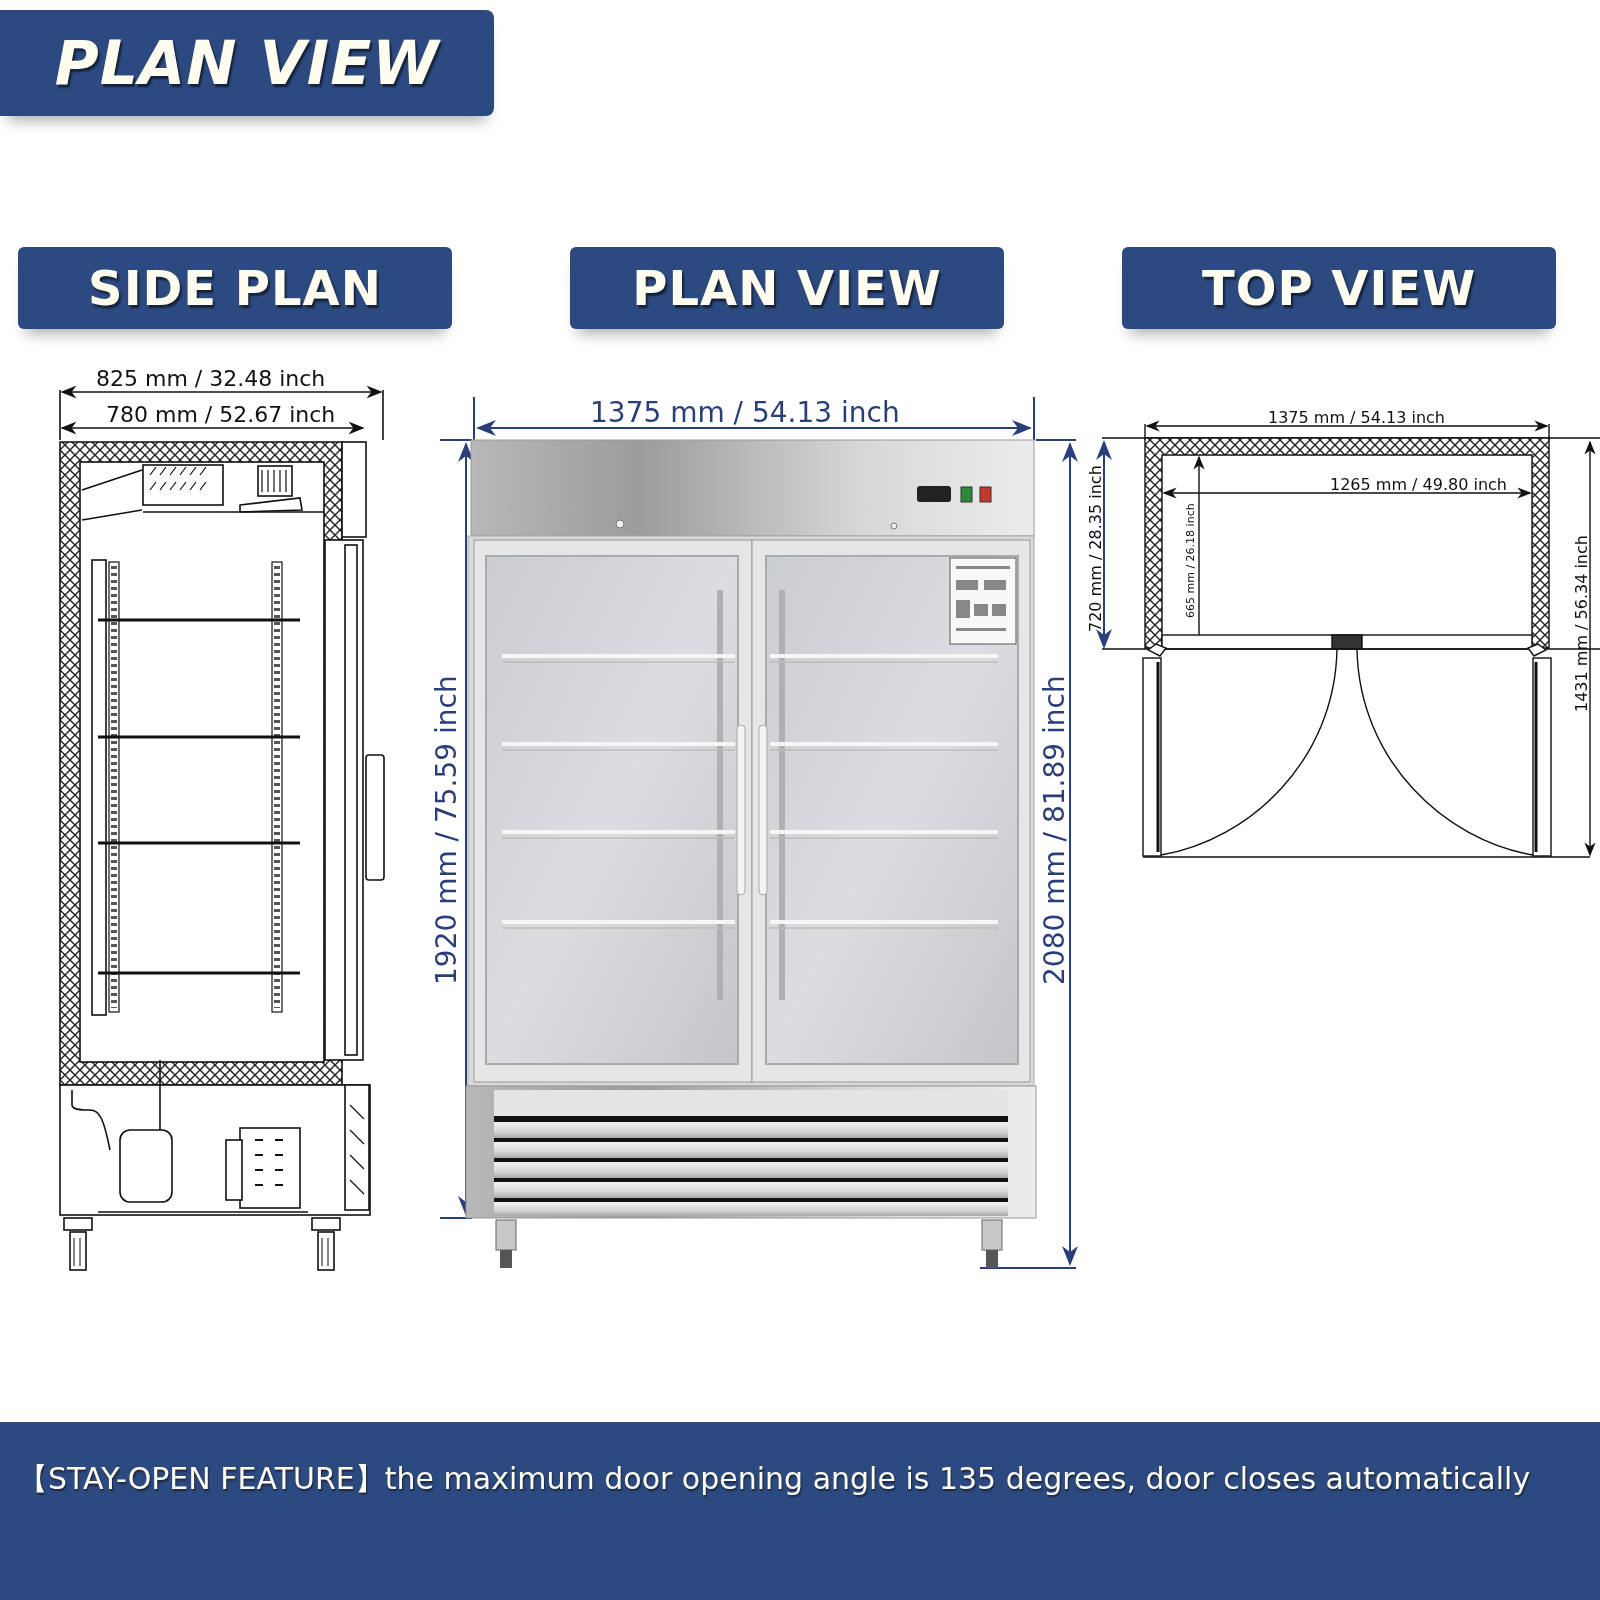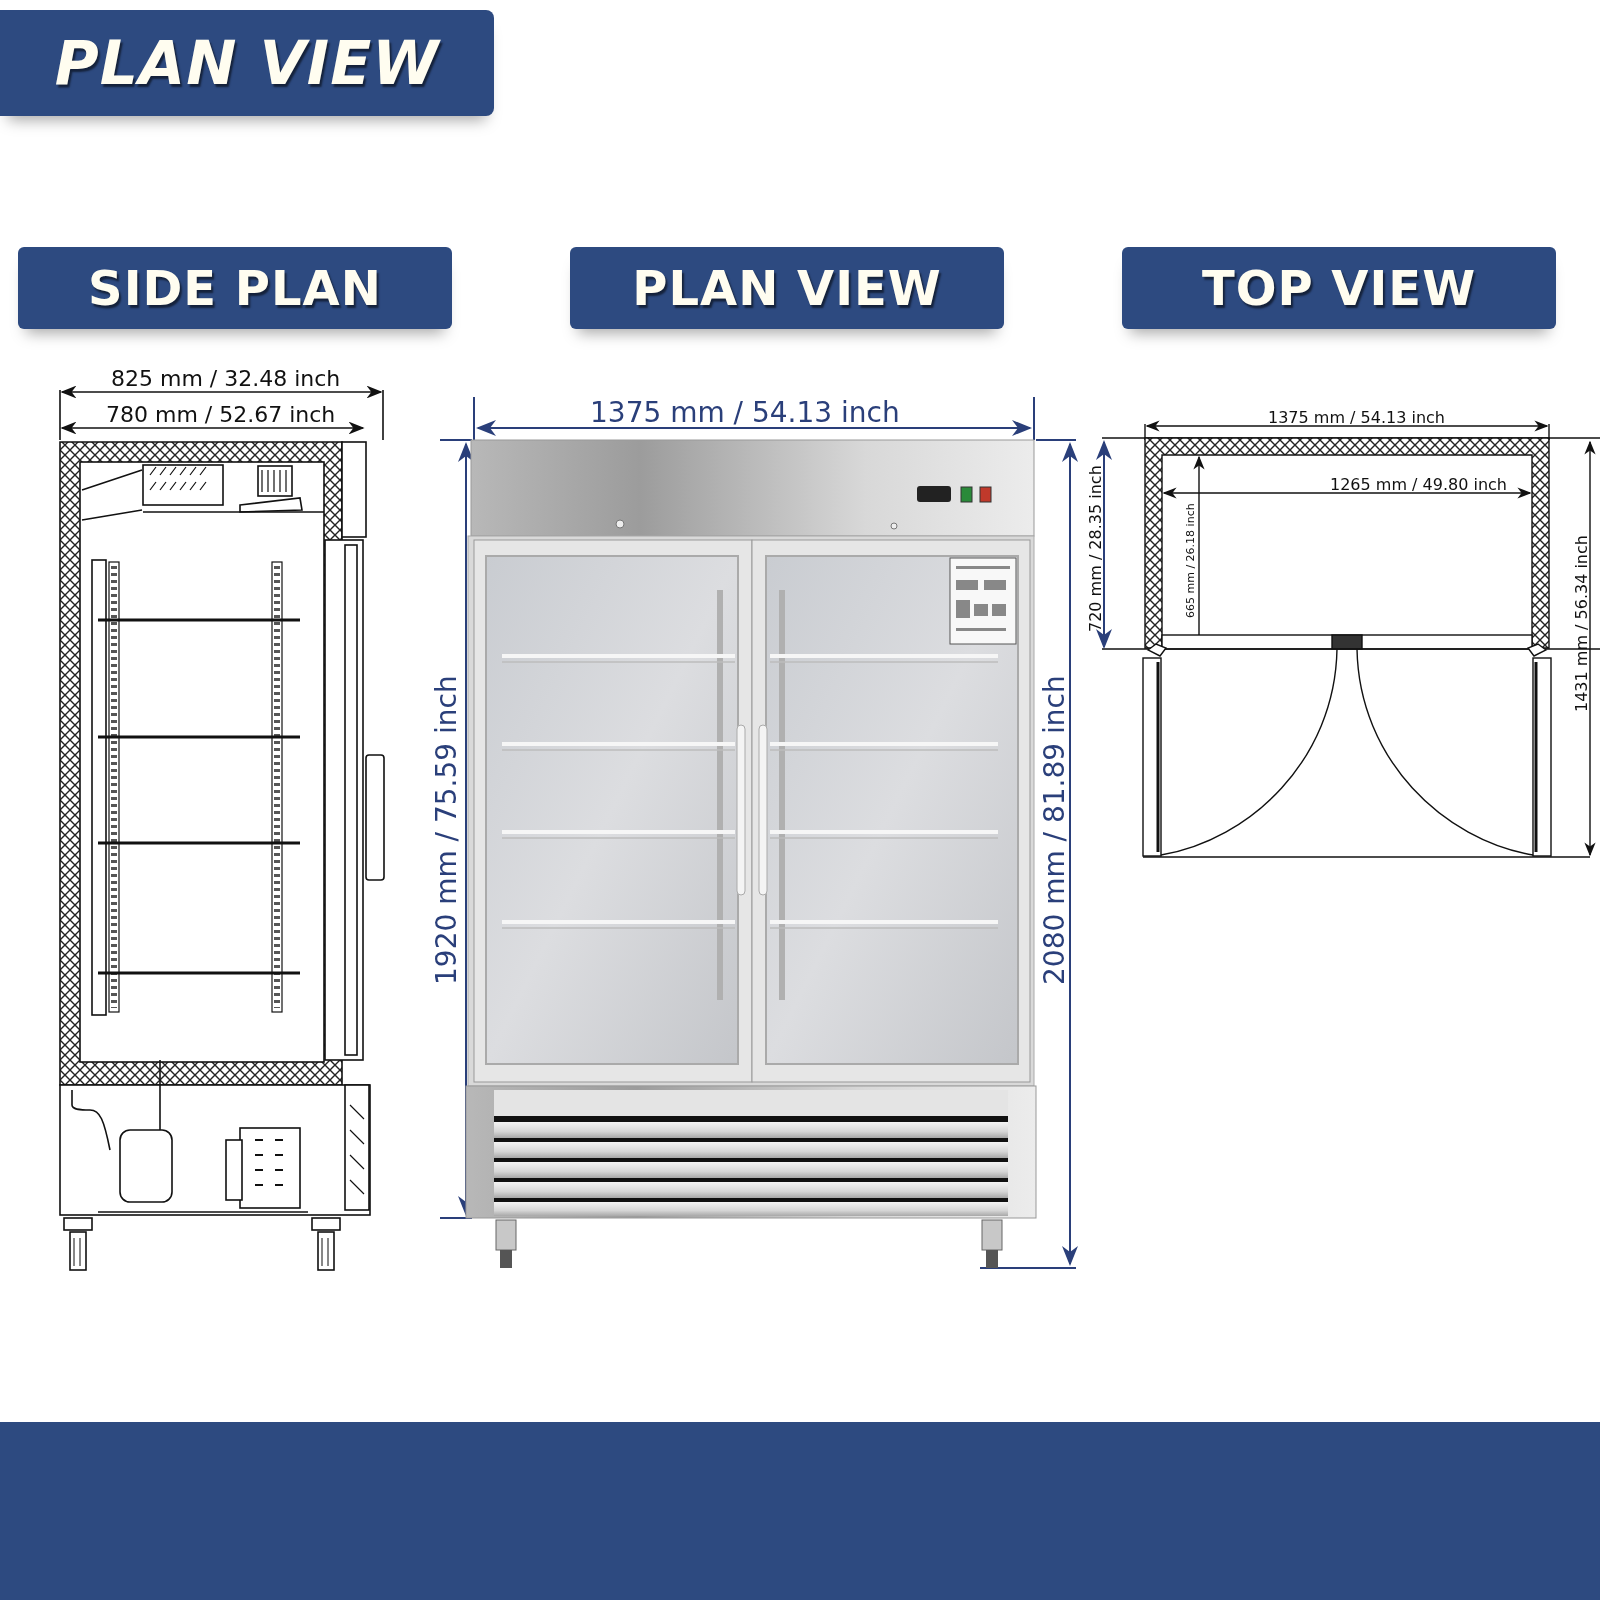--- a/index.html
+++ b/index.html
@@ -237,27 +237,28 @@
     <rect x="1533" y="658" width="18" height="198" fill="#fff"></rect>
       <line x1="1536" y1="662" x2="1536" y2="852" stroke-width="3"></line>
     <path d="M1148 650l8 -6l10 4l-6 8z" fill="#fff"></path>
       <path d="M1546 650l-8 -6l-10 4l6 8z" fill="#fff"></path>
     <path d="M1337 649C1335 760 1250 840 1161 855"></path>
     <path d="M1357 649C1359 760 1444 840 1533 855"></path>
     <line x1="1143" y1="857" x2="1590" y2="857"></line>
   </g>
 </svg>
 
-<div class="dim dimblk" style="left:111px;top:366px;text-align:center;">825 mm / 32.48 inch</div>
+<div class="dim dimblk" style="left:96px;top:366px;text-align:center;">825 mm / 32.48 inch</div>
 <div class="dim dimblk" style="left:106px;top:402px;">780 mm / 52.67 inch</div>
 
 <div class="dim dimblue" style="left:590px;top:396px;">1375 mm / 54.13 inch</div>
 <div class="dim dimblue vert" style="left:430px;top:985px;">1920 mm / 75.59 inch</div>
 <div class="dim dimblue vert" style="left:1038px;top:985px;">2080 mm / 81.89 inch</div>
 
 <div class="dim dimsm" style="left:1268px;top:408px;">1375 mm / 54.13 inch</div>
 <div class="dim dimsm" style="left:1330px;top:475px;">1265 mm / 49.80 inch</div>
 <div class="dim dimsm vert" style="left:1086px;top:632px;">720 mm / 28.35 inch</div>
 <div class="dim dimxs vert" style="left:1184px;top:618px;">665 mm / 26.18 inch</div>
 <div class="dim dimsm vert" style="left:1572px;top:712px;">1431 mm / 56.34 inch</div>
 
 <div class="footer">
+  <div>【STAY-OPEN FEATURE】the maximum door opening angle is 135 degrees, door closes automatically</div>
 </div>
 
 </body></html>

